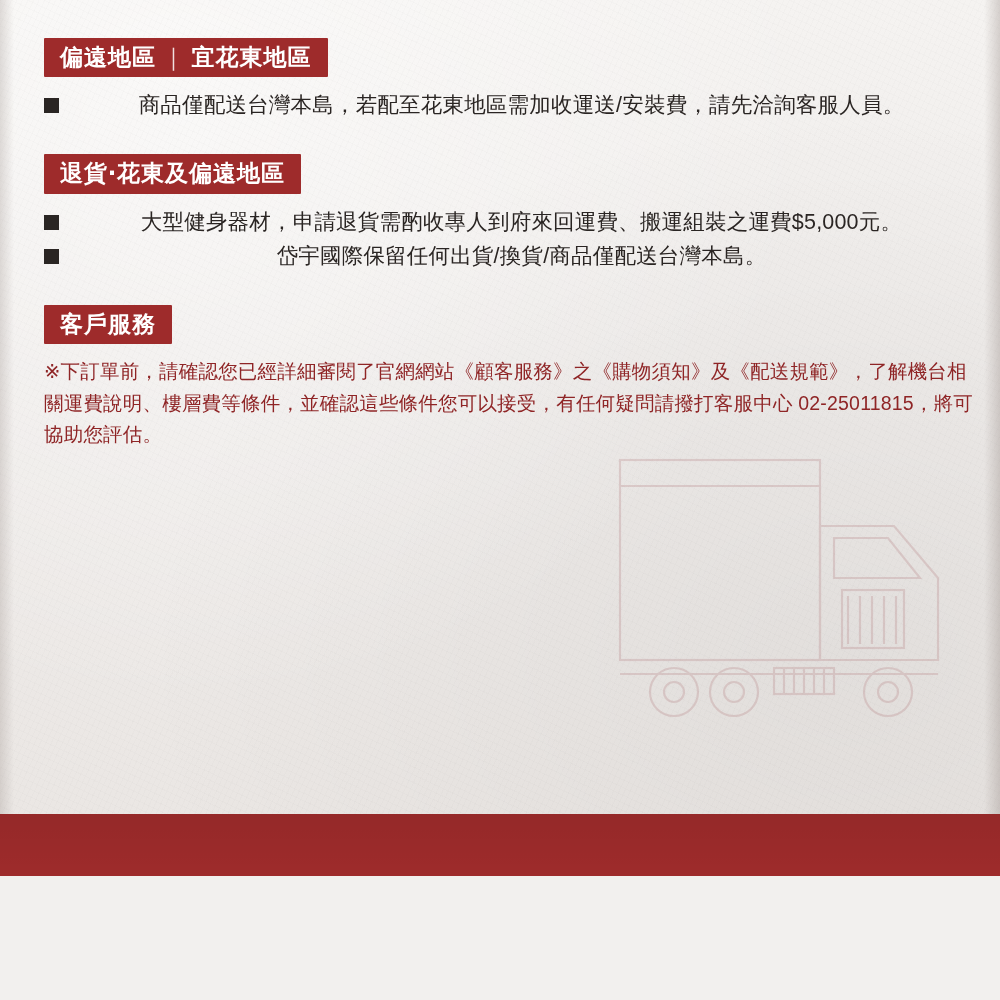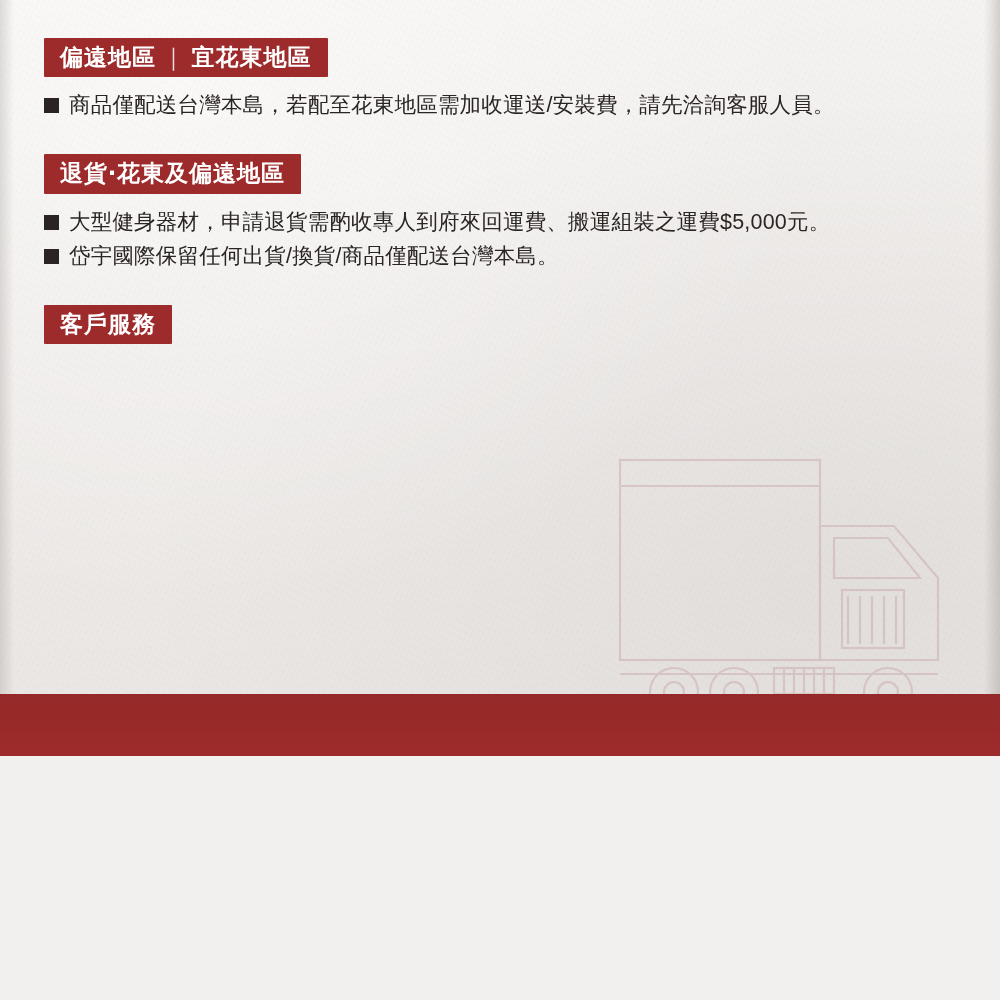--- a/index.html
+++ b/index.html
@@ -9,21 +9,21 @@
   body {
     width: 1000px;
     height: 1000px;
     font-family: "Liberation Sans", "DejaVu Sans", sans-serif;
     background: #f2f0ee;
     overflow: hidden;
   }
   .page {
     position: relative;
     width: 1000px;
-    height: 756px;
+    height: 876px;
     box-sizing: border-box;
     background:
       linear-gradient(180deg, #f5f3f1 0%, #efecea 40%, #eae6e3 100%);
     overflow: hidden;
   }
   
   .paper-texture {
     position: absolute;
     inset: 0;
     background-image:
@@ -94,20 +94,21 @@
     left: 0;
     right: 0;
     bottom: 0;
     height: 0;
   }
 
   .bullets {
     margin: 12px 0 0 0;
     padding: 0;
     list-style: none;
+    text-align: center;
   }
   .bullet {
     position: relative;
     display: flex;
     align-items: flex-start;
     color: #2a2523;
     font-size: 21.5px;
     line-height: 1.52;
     margin-bottom: 2px;
     letter-spacing: 0.2px;
@@ -219,18 +220,19 @@
         <span class="bullet-mark"></span>
         <span class="bullet-text">岱宇國際保留任何出貨/換貨/商品僅配送台灣本島。</span>
       </li>
     </ul>
 
     <div class="gap-md"></div>
 
     <div class="head-wrap">
       <span class="section-head">客戶服務</span>
     </div>
+    <div class="note">※下訂單前，請確認您已經詳細審閱了官網網站《顧客服務》之《購物須知》及《配送規範》，了解機台相關運費說明、樓層費等條件，並確認這些條件您可以接受，有任何疑問請撥打客服中心 02-25011815，將可協助您評估。</div>
   </div>
 
   <div class="footer-bar">
     <div class="inner-shade"></div>
   </div>
 </div>
 
 </body></html>

